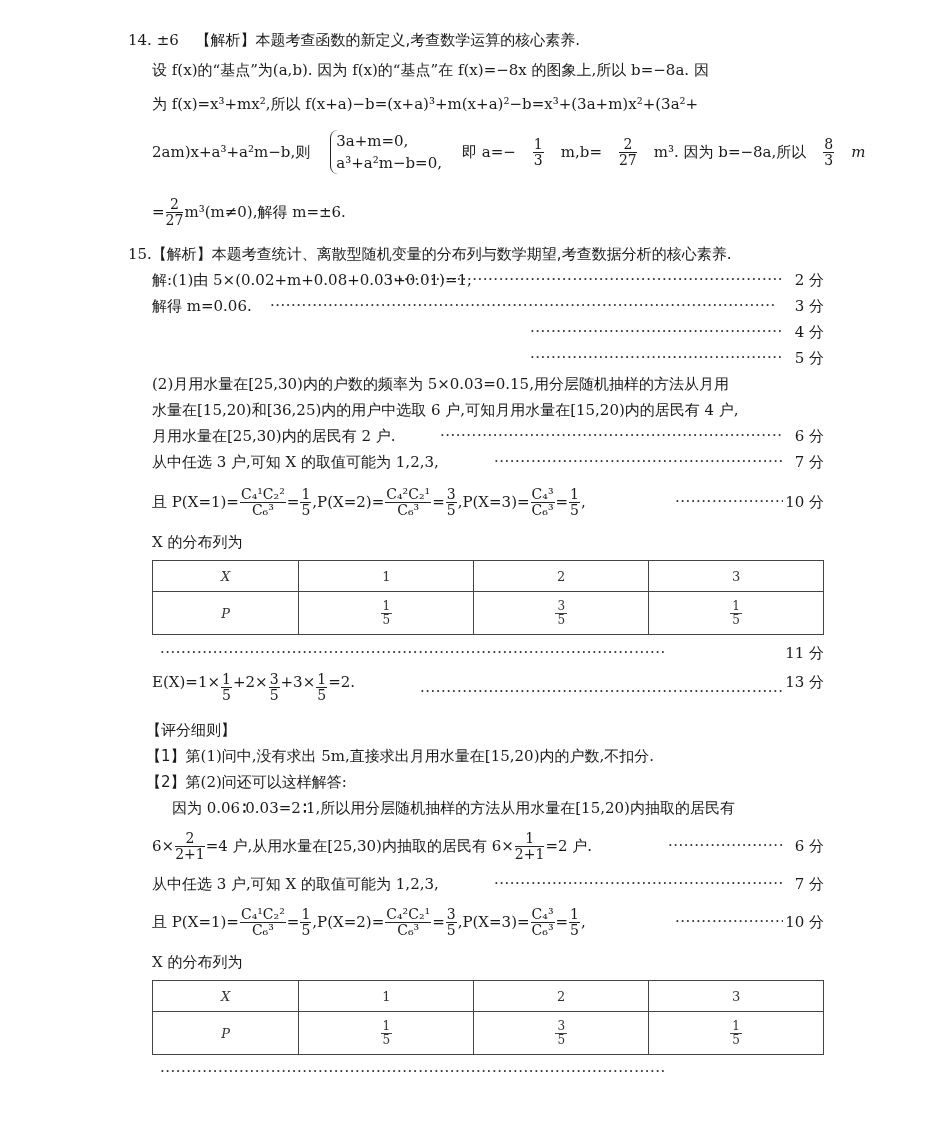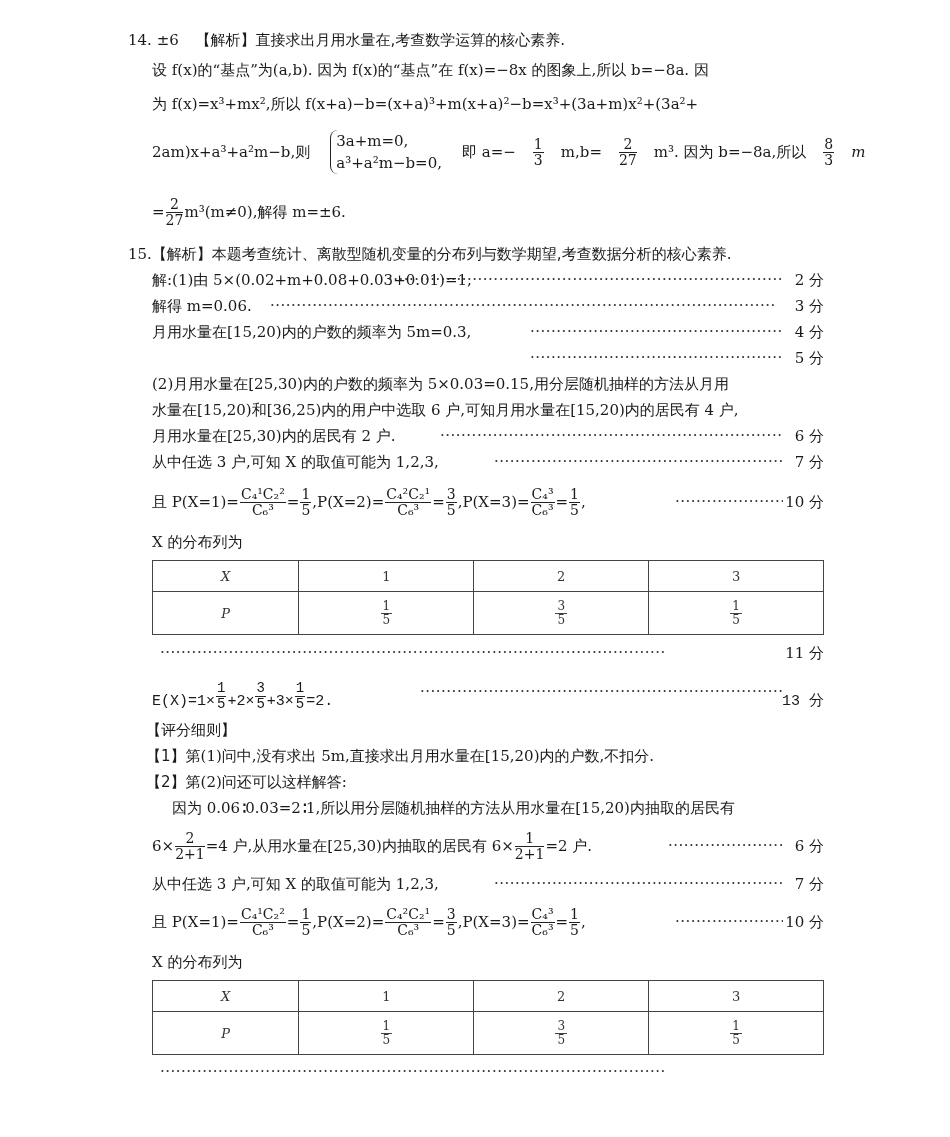--- a/index.html
+++ b/index.html
@@ -25,21 +25,21 @@
   .dots::after { content: "································································································"; }
 </style>
 </head>
 <body>
 
 <div class="page">
 
   <div class="line" style="left:128px;top:30px;">
     <span>14.</span>
     <span style="margin-right:12px;">±6</span>
-    <span class="b">【解析】</span><span class="b">直接求出月用水量在,考查数学运算的核心素养.</span>
+    <span class="b">【解析】</span><span class="b">本题考查函数的新定义,考查数学运算的核心素养.</span>
   </div>
   <div class="line" style="left:152px;top:60px;">设 f(x)的“基点”为(a,b). 因为 f(x)的“基点”在 f(x)=−8x 的图象上,所以 b=−8a. 因</div>
   <div class="line" style="left:152px;top:94px;">为 f(x)=x³+mx²,所以 f(x+a)−b=(x+a)³+m(x+a)²−b=x³+(3a+m)x²+(3a²+</div>
   <div class="line" style="left:152px;top:128px;height:48px;display:flex;align-items:center;gap:16px;">
     <span>2am)x+a³+a²m−b,则</span>
     <span class="sys">
       <span style="display:block">3a+m=0,</span>
       <span style="display:block">a³+a²m−b=0,</span>
     </span>
     <span>即 a=−</span>
@@ -78,21 +78,20 @@
   </div>
   <div class="lead dots" style="left:388px;top:270px;width:395px;"></div>
 
   <div class="line" style="left:152px;top:296px;width:672px;">
     <span>解得 m=0.06.</span>
     <span class="score" style="right:0">3 分</span>
   </div>
   <div class="lead dots" style="left:270px;top:296px;width:513px;"></div>
 
   <div class="line" style="left:152px;top:322px;width:672px;">
-    <span>月用水量在[15,20)内的户数的频率为 5m=0.3,</span>
     <span class="score" style="right:0">4 分</span>
   </div>
   <div class="lead dots" style="left:530px;top:322px;width:253px;"></div>
 
   <div class="line" style="left:152px;top:348px;width:672px;">
     <span class="score" style="right:0">5 分</span>
   </div>
   <div class="lead dots" style="left:530px;top:348px;width:253px;"></div>
 
   <div class="line" style="left:152px;top:374px;">(2)月用水量在[25,30)内的户数的频率为 5×0.03=0.15,用分层随机抽样的方法从月用</div>
@@ -160,21 +159,21 @@
       <td><span class="cfrac"><span class="n">1</span><span class="d">5</span></span></td>
     </tr>
   </tbody>
     </table>
 
   <div class="lead dots" style="left:160px;top:643px;width:620px;"></div>
   <div class="line" style="left:152px;top:643px;width:672px;">
     <span class="score" style="right:0">11 分</span>
   </div>
 
-  <div class="line" style="left:152px;top:672px;width:672px;height:40px;display:flex;align-items:flex-end;font-family:Liberation Mono, monospace;">
+  <div class="line" style="left:152px;top:672px;width:672px;height:40px;display:flex;align-items:flex-start;">
     <span>E(X)=1×</span>
     <span class="frac">
         <span class="n">1</span>
         <span class="d">5</span>
       </span>
     <span>+2×</span>
     <span class="frac">
         <span class="n">3</span>
         <span class="d">5</span>
       </span>

